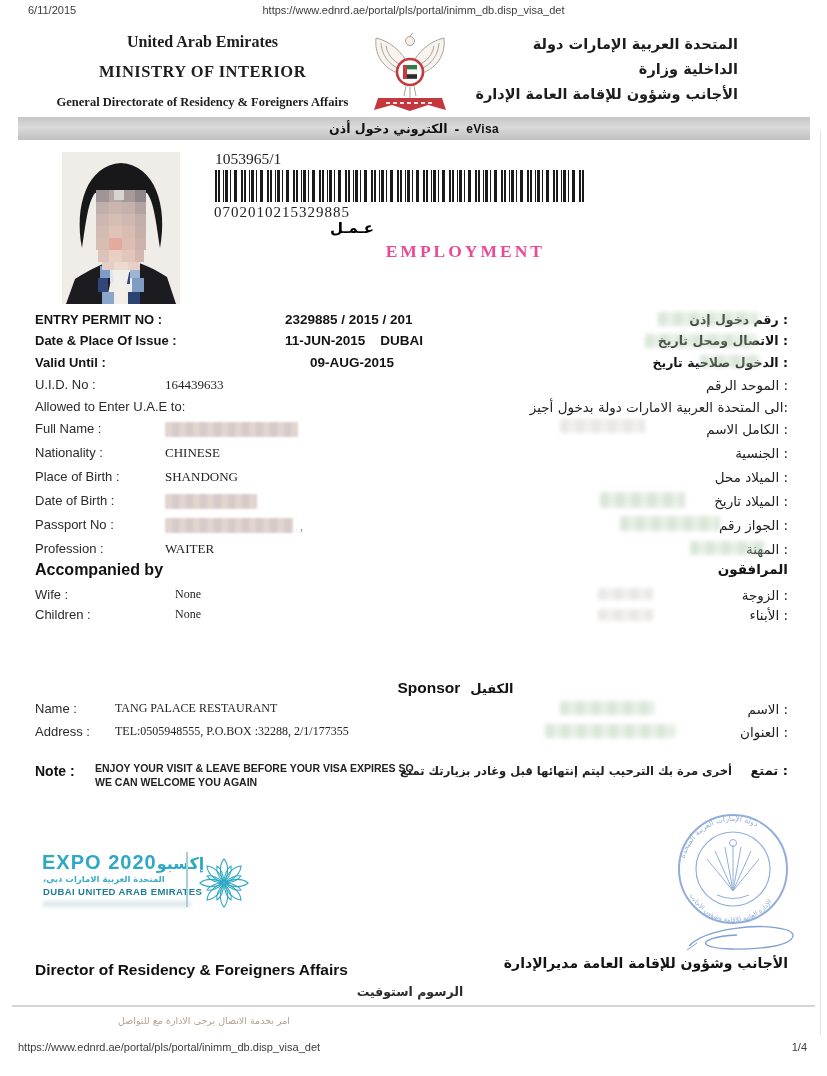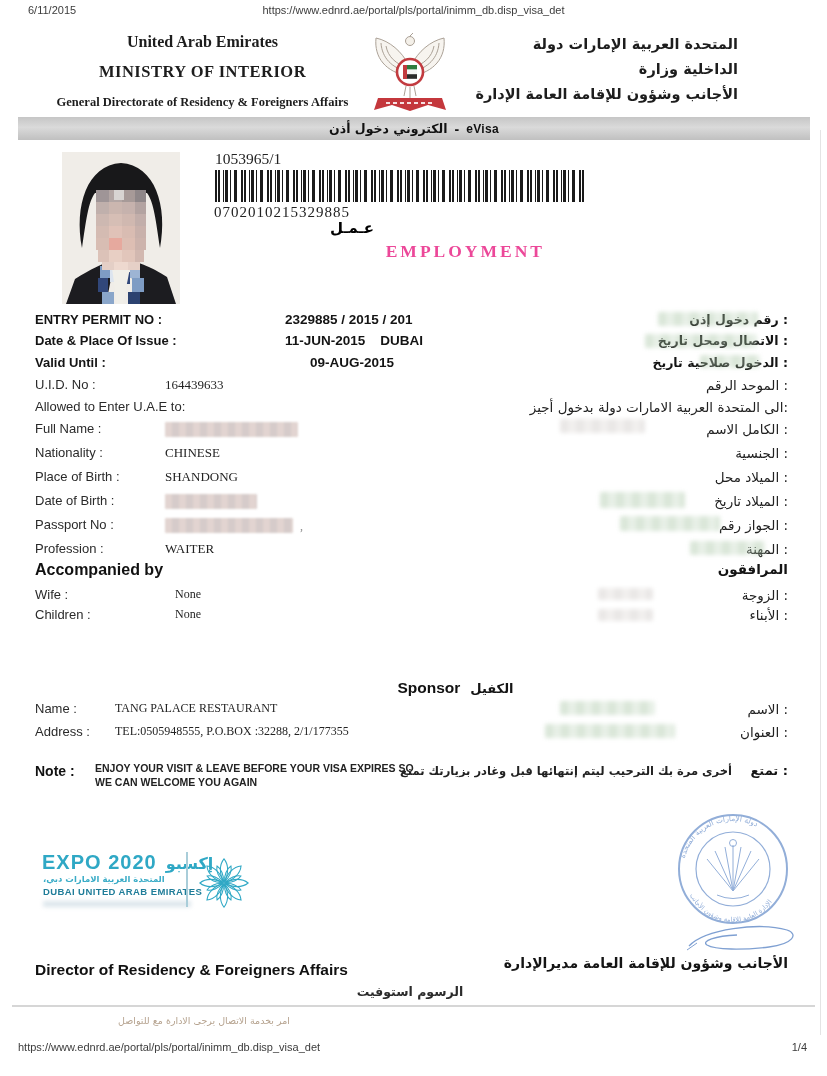--- a/index.html
+++ b/index.html
@@ -51,21 +51,21 @@
   
   .sp-head{left:0;right:0;top:679px;display:flex;justify-content:center;align-items:baseline;gap:10px;padding-left:84px;}
   .sp-head .en{font-weight:700;font-size:15.5px;color:#111;}
   .sp-head .ar{font-family:"DejaVu Sans",sans-serif;font-weight:700;font-size:13px;direction:ltr;color:#141414;}
   
   .note-lbl{left:35px;top:763px;font-weight:700;font-size:14px;color:#111;}
   .note-txt{left:95px;top:762px;width:330px;font-weight:700;font-size:10.5px;line-height:1.3;color:#222;}
   .note-ar-lbl{right:39px;top:763px;font-family:"DejaVu Sans",sans-serif;font-weight:700;font-size:13px;direction:ltr;color:#141414;}
   .note-ar-txt{right:95px;top:764px;font-family:"DejaVu Sans",sans-serif;font-weight:700;font-size:11.5px;direction:ltr;color:#222;}
   
-  .expo-title{left:42px;top:851px;display:flex;align-items:baseline;gap:9px;color:#2fa8c5;}
+  .expo-title{left:42px;top:851px;display:flex;align-items:baseline;color:#2fa8c5;}
   .expo-title .en{font-weight:700;font-size:20px;letter-spacing:1px;}
   .expo-title .ar{font-family:"DejaVu Sans",sans-serif;font-weight:700;font-size:16px;direction:ltr;}
   .expo-sub-ar{left:43px;top:874px;font-family:"DejaVu Sans",sans-serif;font-size:8.5px;font-weight:700;direction:ltr;color:#3aacc7;}
   .expo-sub-en{left:43px;top:886px;font-size:9.5px;font-weight:700;letter-spacing:.4px;color:#1f7d99;}
   .expo-blur{left:43px;top:901px;width:148px;height:6px;background:#9db8c9;opacity:.35;filter:blur(2px);}
   .expo-div{left:186px;top:852px;width:1.5px;height:55px;background:#a9cdd9;}
   
   .sm{position:absolute;filter:blur(2.2px);opacity:.38;border-radius:2px;
       background:repeating-linear-gradient(90deg,#9fbf9b 0 8px,#c2d8c0 8px 16px);}
   .sm.gray{background:repeating-linear-gradient(90deg,#b9b2ae 0 8px,#d4cdc9 8px 16px);opacity:.3;}

